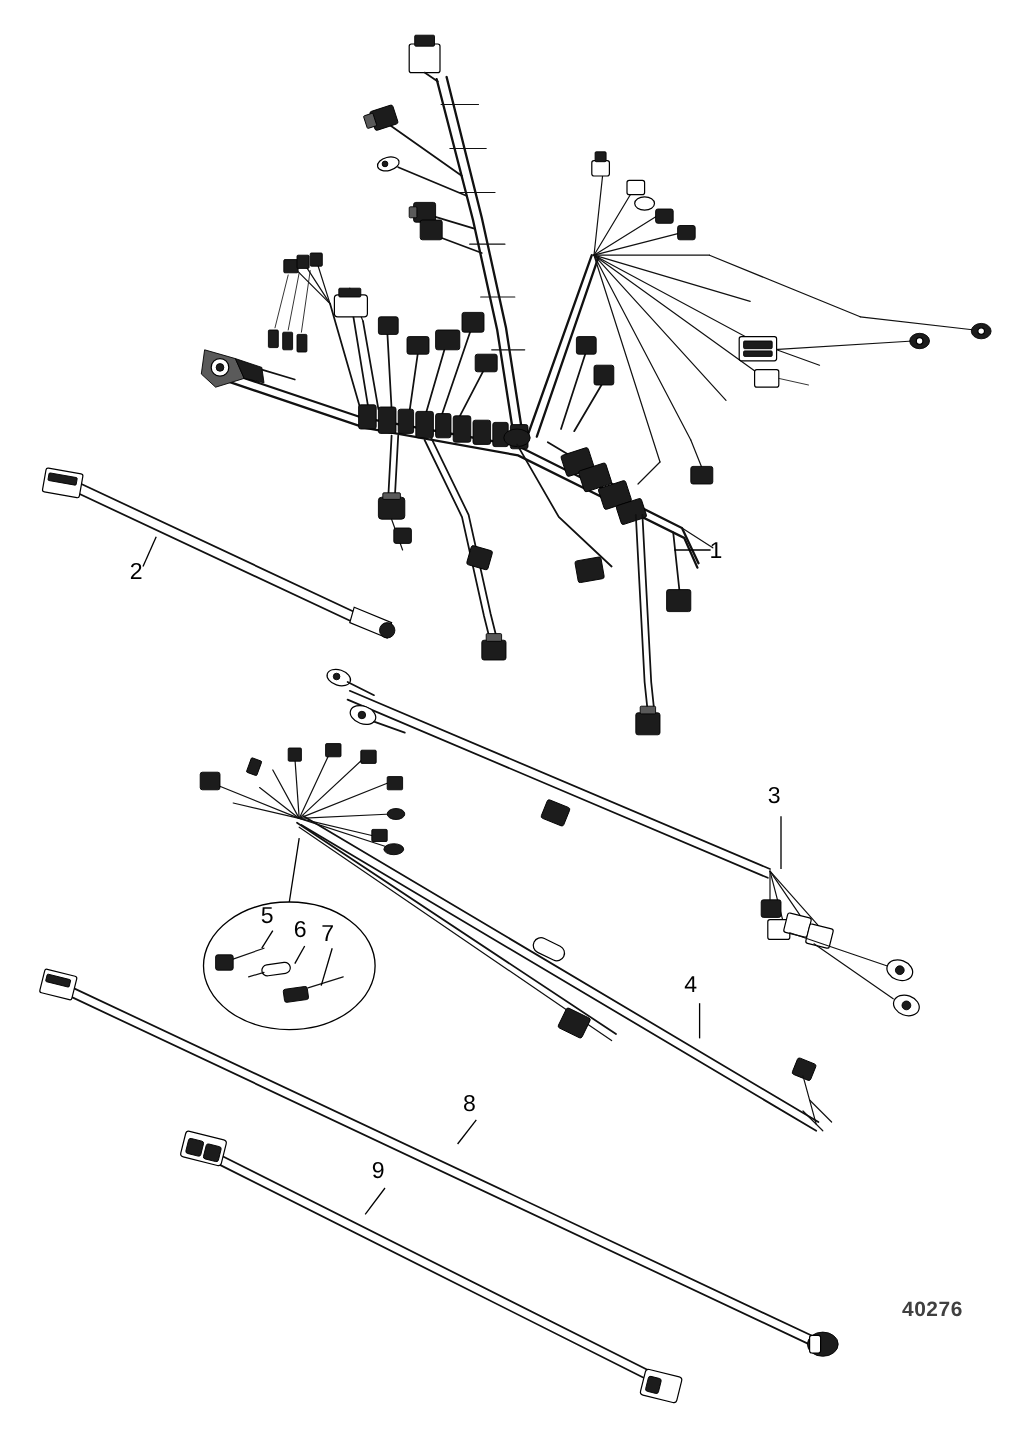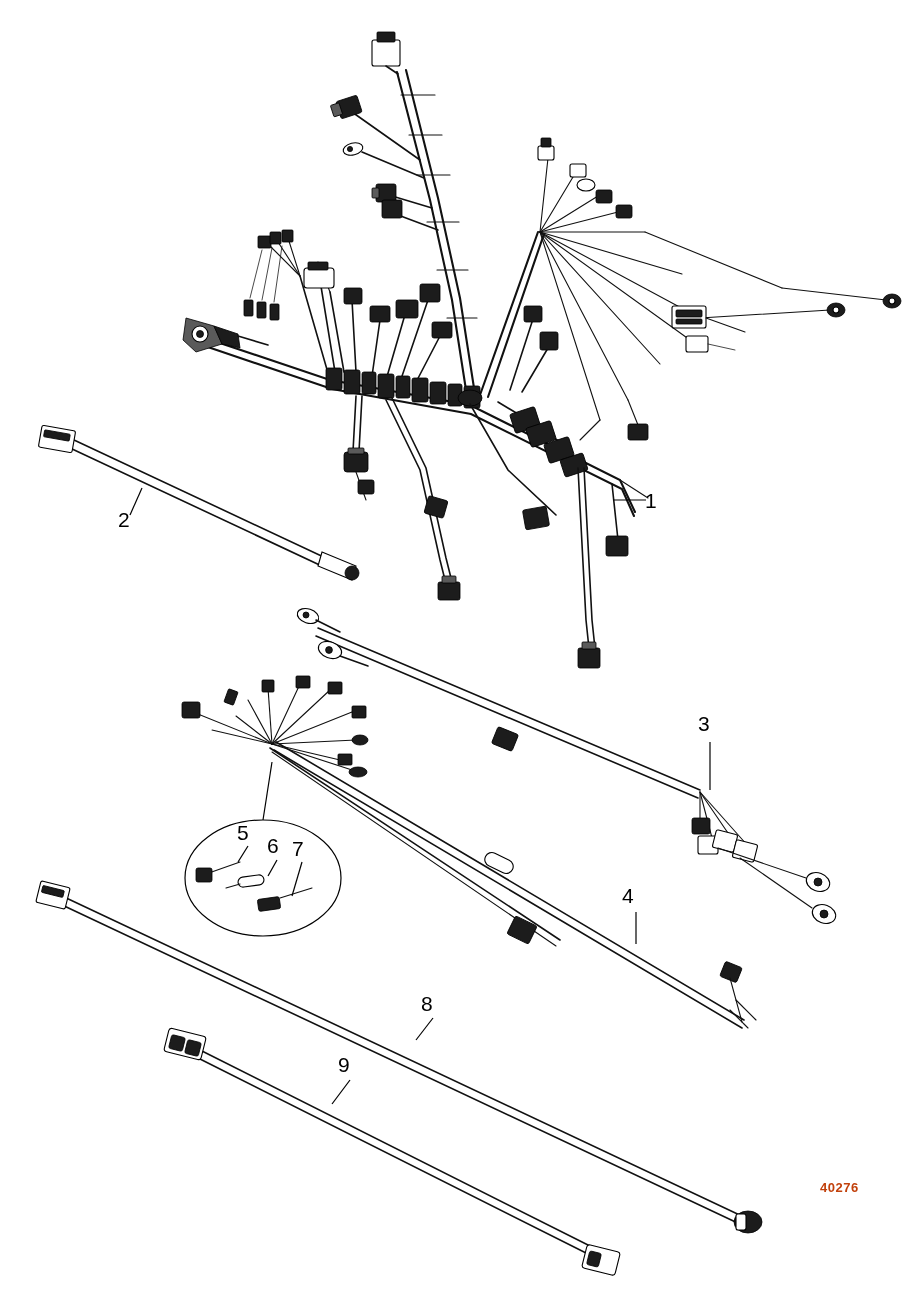--- a/index.html
+++ b/index.html
@@ -28,23 +28,23 @@
     position: absolute;
     font-family: "Liberation Sans", sans-serif;
     font-size: 21px;
     color: #000000;
     line-height: 1;
     white-space: nowrap;
   }
   .figure-code {
     position: absolute;
     font-family: "Liberation Sans", sans-serif;
-    font-size: 13px;
+    font-size: 19px;
     font-weight: bold;
-    color: #c2410c;
+    color: #404040;
     letter-spacing: 0.5px;
     white-space: nowrap;
   }
   
   .cable {
     fill: none;
     stroke: #111111;
     stroke-width: 1.6;
     stroke-linecap: round;
   }

